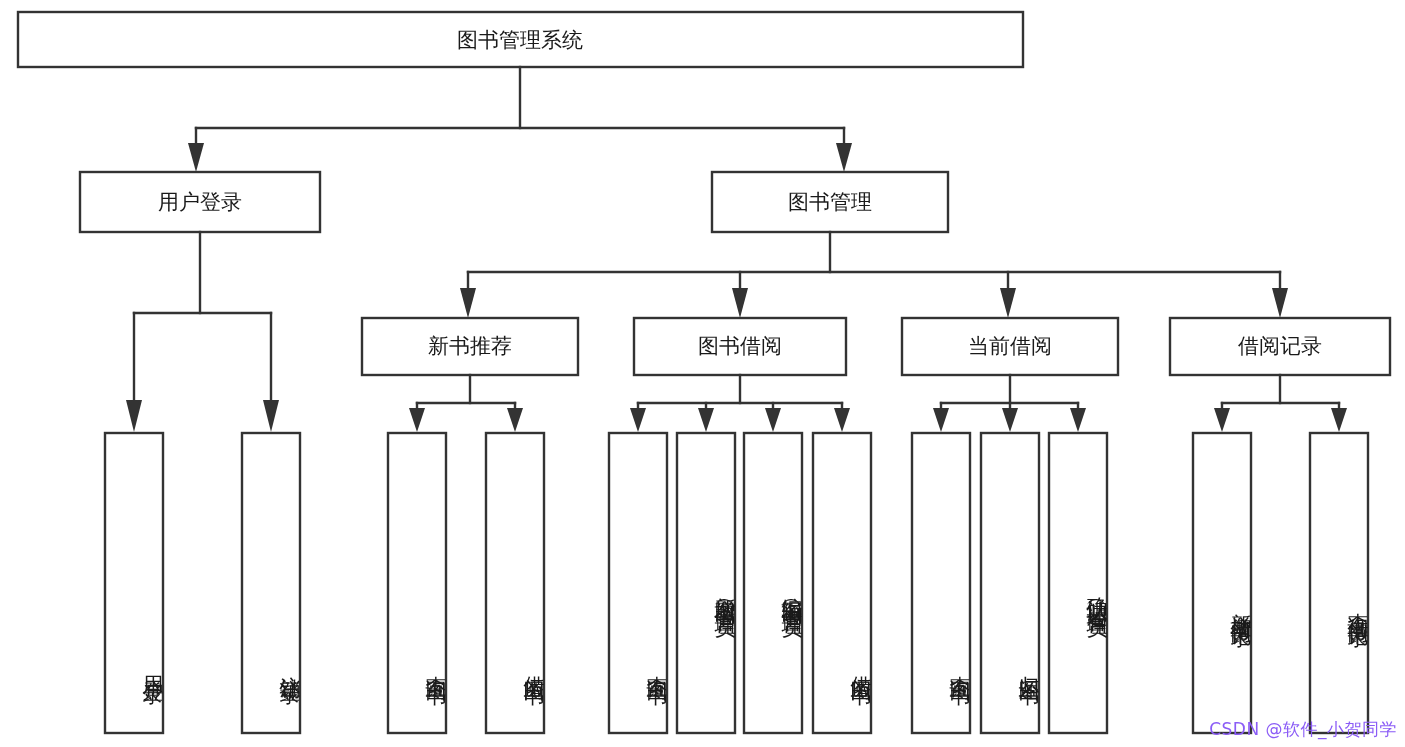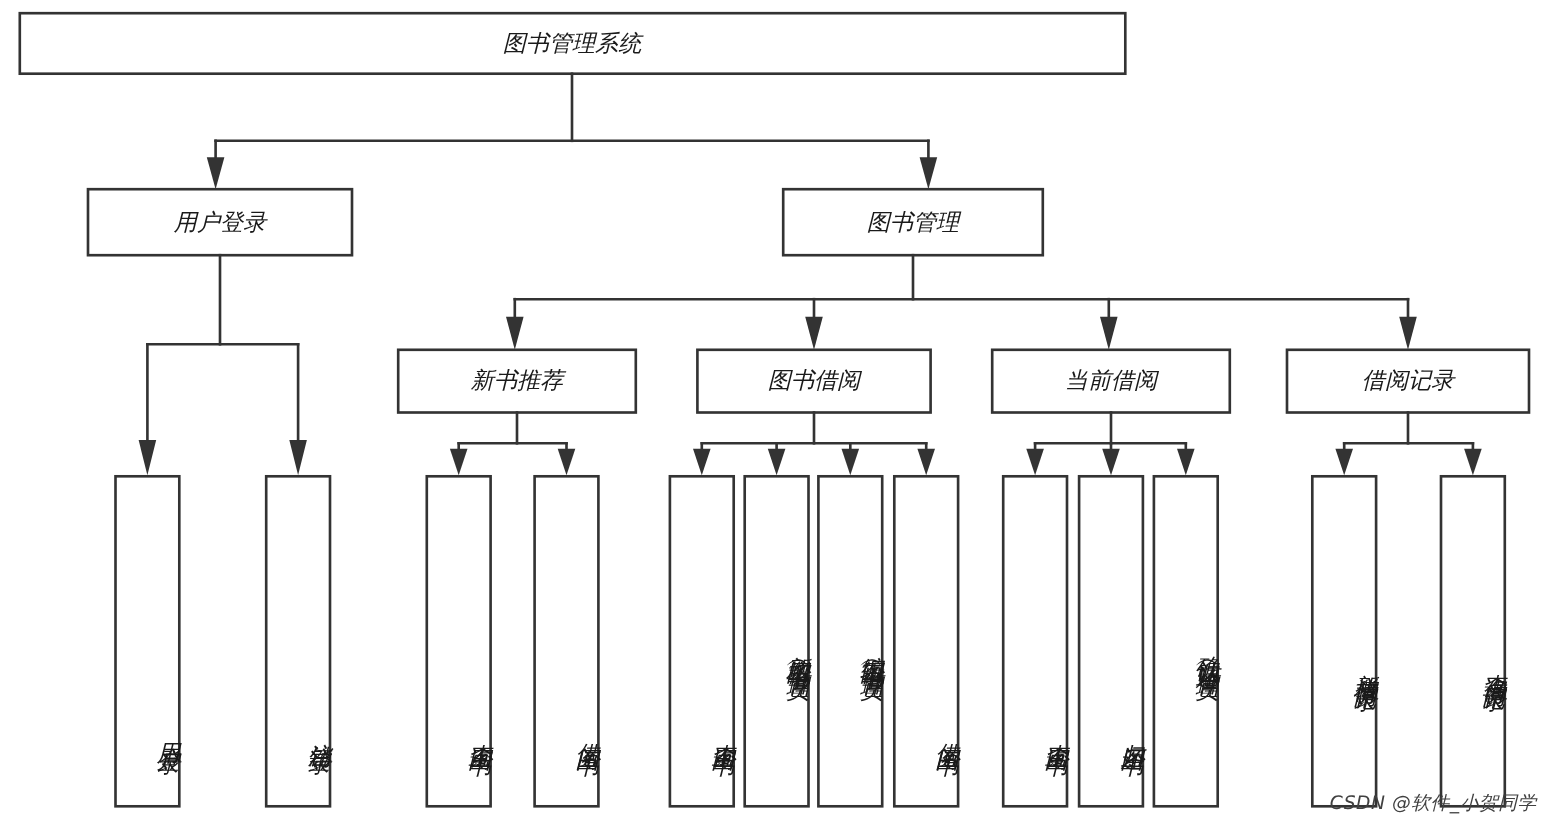--- a/index.html
+++ b/index.html
@@ -10,21 +10,20 @@
   }
   body {
     font-family: "DejaVu Sans", "Liberation Sans", sans-serif;
   }
   #diagram-root {
     position: relative;
     width: 1405px;
     height: 747px;
     background: #ffffff;
     overflow: hidden;
-    font-style: italic;
   }
   svg#tree-svg {
     position: absolute;
     left: 0;
     top: 0;
     width: 1405px;
     height: 747px;
     display: block;
   }
   .node-box {
@@ -64,21 +63,21 @@
     justify-content: center;
     pointer-events: none;
     user-select: none;
   }
   .watermark {
     position: absolute;
     right: 8px;
     bottom: 6px;
     font-family: "DejaVu Sans", "Liberation Sans", sans-serif;
     font-size: 17px;
-    color: #404040;
+    color: #8b5cf6;
     letter-spacing: 0.5px;
     white-space: nowrap;
   }
 </style>
 </head>
 <body>
 
 <div id="diagram-root">
 
   <svg id="tree-svg" viewBox="0 0 1405 747">

